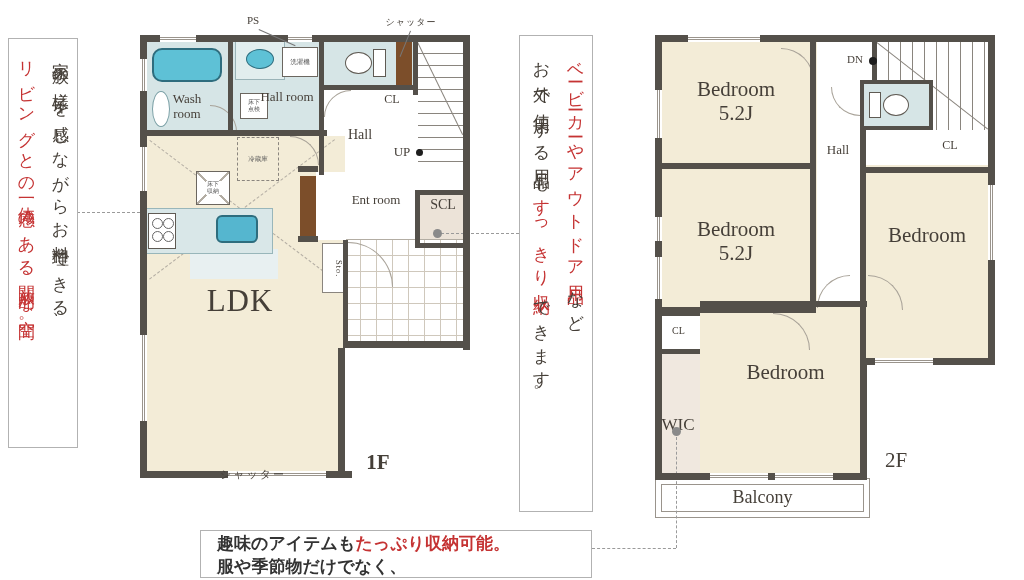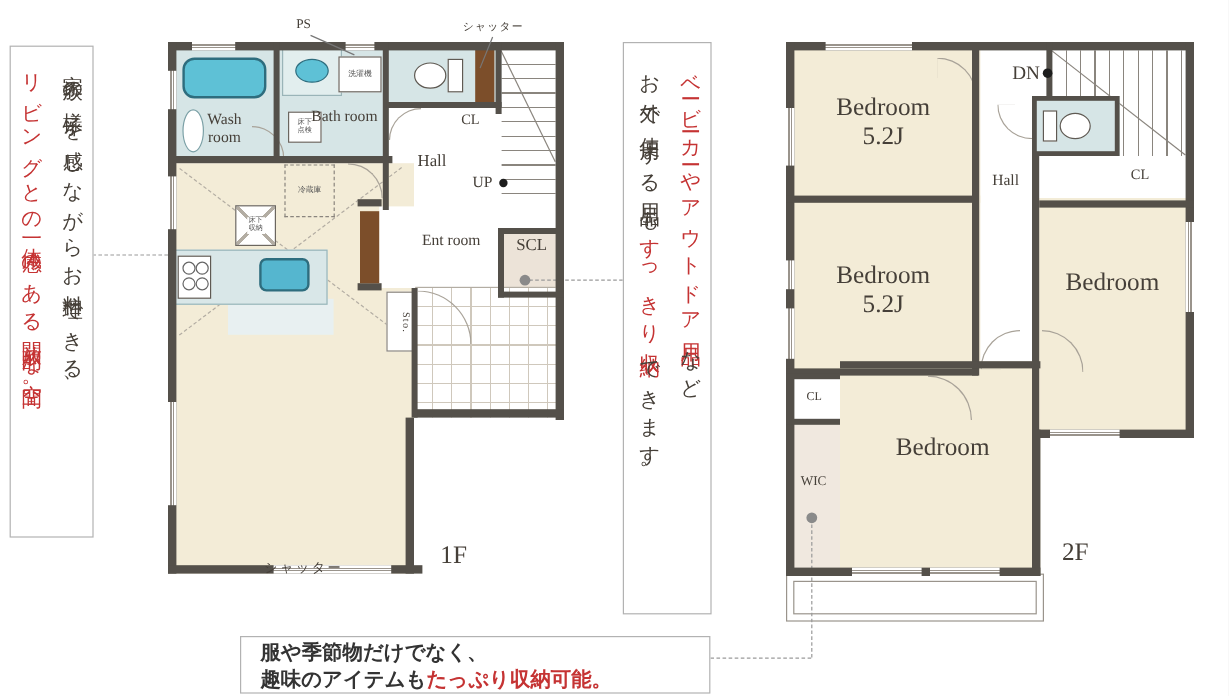--- a/index.html
+++ b/index.html
@@ -47,22 +47,22 @@
     <span>家族の様子を感じながらお料理できる、</span><br>
     <span class="red">リビングとの一体感のある開放的な空間。</span>
   </div>
 
   <div class="note vtext" style="left:519px;top:35px;width:74px;height:477px;font-size:17px;letter-spacing:4px;line-height:2;padding-top:14px;text-align:left;">
     <span class="red">ベービーカーやアウトドア用品</span><span>など</span><br>
     <span>お外で使用する用品も</span><span class="red">すっきり収納</span><span>できます。</span>
   </div>
 
   <div class="note sans" style="left:200px;top:530px;width:392px;height:48px;font-size:17px;font-weight:700;line-height:1.33;padding:2px 0 0 16px;color:#333;">
+    <div><span>趣味のアイテムも</span><span class="red">たっぷり収納可能。</span></div>
     <div>服や季節物だけでなく、</div>
-    <div><span>趣味のアイテムも</span><span class="red">たっぷり収納可能。</span></div>
   </div>
 
   <div class="dashH" style="left:77px;top:212px;width:63px;"></div>
   <div class="dashH" style="left:441px;top:233px;width:78px;"></div>
   <div class="dashV" style="left:676px;top:437px;height:111px;"></div>
   <div class="dashH" style="left:592px;top:548px;width:84px;"></div>
 
   <div class="abs" style="left:140px;top:35px;width:330px;height:443px;">
 
     <div class="fill wet" style="left:0;top:0;width:92px;height:101px;"></div>
@@ -141,39 +141,40 @@
     <div class="kdash" style="left:10px;top:105px;width:232px;transform:rotate(37deg);"></div>
     <div class="kdash" style="left:195px;top:105px;width:232px;transform:rotate(143deg);"></div>
 
     <div class="arcB" style="left:208px;top:207px;width:44px;height:44px;"></div>
     <div class="abs" style="left:206px;top:204px;width:117px;height:1px;background:#b3ada3;z-index:4;"></div>
 
     <div class="closet" style="left:230px;top:55px;width:44px;height:24px;"></div>
     <div class="fill" style="left:182px;top:208px;width:24px;height:50px;background:#fff;border:1px solid #8a857e;box-sizing:border-box;z-index:4;"></div>
 
     <div class="lbl" style="left:18px;top:57px;width:58px;font-size:13px;">Wash room</div>
-    <div class="lbl" style="left:118px;top:55px;width:58px;font-size:13px;">Bath room</div>
+    <div class="lbl" style="left:118px;top:55px;width:58px;font-size:13px;">Hall room</div>
     <div class="lbl" style="left:230px;top:58px;width:44px;font-size:12px;">CL</div>
     <div class="lbl" style="left:195px;top:92px;width:50px;font-size:14px;">Hall</div>
     <div class="lbl" style="left:247px;top:110px;width:30px;font-size:13px;">UP</div>
     <div class="dot" style="left:276px;top:114px;width:7px;height:7px;background:#1d1d1d;"></div>
     <div class="lbl" style="left:207px;top:158px;width:58px;font-size:13px;">Ent room</div>
     <div class="lbl" style="left:280px;top:162px;width:46px;font-size:14px;">SCL</div>
     <div class="dot" style="left:293px;top:194px;width:9px;height:9px;background:#8a8a8a;"></div>
     <div class="lbl vtext" style="left:185px;top:214px;width:18px;height:40px;font-size:8.5px;letter-spacing:1px;text-orientation:sideways;">Sto.</div>
     <div class="lbl" style="left:30px;top:248px;width:140px;font-size:31px;letter-spacing:1px;">
+      <div>LDK</div>
     </div>
   </div>
 
   <div class="lbl" style="left:240px;top:14px;width:26px;font-size:11px;">PS</div>
   <div class="leader" style="left:259px;top:29px;width:40px;transform:rotate(24deg);"></div>
   <div class="lbl sans" style="left:383px;top:17px;width:56px;font-size:9px;letter-spacing:1px;">シャッター</div>
   <div class="leader" style="left:411px;top:31px;width:28px;transform:rotate(112deg);"></div>
   <div class="lbl sans" style="left:218px;top:468px;width:70px;font-size:11px;letter-spacing:2px;">シャッター</div>
-  <div class="lbl" style="left:356px;top:450px;width:44px;font-size:21px;">1F</div>
+  <div class="lbl" style="left:356px;top:450px;width:44px;font-size:21px;font-weight:bold;">1F</div>
 
   <div class="abs" style="left:655px;top:35px;width:340px;height:448px;">
 
     <div class="fill beige" style="left:0;top:0;width:162px;height:134px;"></div>
     <div class="fill beige" style="left:0;top:128px;width:162px;height:150px;"></div>
     <div class="fill beige" style="left:205px;top:130px;width:135px;height:200px;"></div>
     <div class="fill beige" style="left:45px;top:266px;width:167px;height:179px;"></div>
     <div class="fill" style="left:0;top:318px;width:45px;height:127px;background:#f0e8df;"></div>
     <div class="fill wet" style="left:205px;top:45px;width:73px;height:50px;border:4px solid #54504a;box-sizing:border-box;z-index:5;"></div>
 
@@ -210,41 +211,42 @@
 
     <div class="winH" style="left:33px;top:0;width:72px;height:7px;"></div>
     <div class="winV" style="left:0;top:55px;width:7px;height:48px;"></div>
     <div class="winV" style="left:0;top:182px;width:7px;height:24px;"></div>
     <div class="winV" style="left:0;top:222px;width:7px;height:42px;"></div>
     <div class="winV" style="left:333px;top:150px;width:7px;height:75px;"></div>
     <div class="winH" style="left:220px;top:323px;width:58px;height:7px;"></div>
     <div class="winH" style="left:55px;top:438px;width:58px;height:7px;"></div>
     <div class="winH" style="left:120px;top:438px;width:58px;height:7px;"></div>
 
-    <div class="lbl" style="left:185px;top:18px;width:30px;font-size:16px;">DN</div>
+    <div class="lbl" style="left:185px;top:18px;width:30px;font-size:11px;">DN</div>
     <div class="dot" style="left:214px;top:22px;width:8px;height:8px;background:#1d1d1d;"></div>
     <div class="lbl" style="left:162px;top:108px;width:42px;font-size:13px;">Hall</div>
     <div class="lbl" style="left:255px;top:104px;width:80px;font-size:12px;">CL</div>
     <div class="lbl" style="left:2px;top:290px;width:43px;font-size:10px;">CL</div>
-    <div class="lbl" style="left:2px;top:360px;width:42px;font-size:11px;font-family:Liberation Serif, serif;">WIC</div>
+    <div class="lbl" style="left:2px;top:380px;width:42px;font-size:17px;font-family:Liberation Serif, serif;">WIC</div>
     <div class="dot" style="left:17px;top:392px;width:9px;height:9px;background:#8a8a8a;"></div>
     <div class="lbl" style="left:10px;top:42px;width:142px;font-size:21px;">
       <div>Bedroom</div>
       <div>5.2J</div>
     </div>
     <div class="lbl" style="left:10px;top:182px;width:142px;font-size:21px;">
       <div>Bedroom</div>
       <div>5.2J</div>
     </div>
     <div class="lbl" style="left:208px;top:188px;width:128px;font-size:21px;">
       <div>Bedroom</div>
     </div>
     <div class="lbl" style="left:58px;top:325px;width:145px;font-size:21px;">
       <div>Bedroom</div>
     </div>
   </div>
 
   <div class="abs" style="left:655px;top:478px;width:215px;height:40px;border:1px solid #9a948c;box-sizing:border-box;z-index:2;">
     <div class="abs" style="left:5px;top:5px;right:5px;bottom:5px;border:1px solid #9a948c;"></div>
+    <div class="lbl" style="left:0;top:8px;width:213px;font-size:18px;">Balcony</div>
   </div>
   <div class="lbl" style="left:874px;top:448px;width:44px;font-size:21px;">2F</div>
 
 </div>
 
 </body></html>

